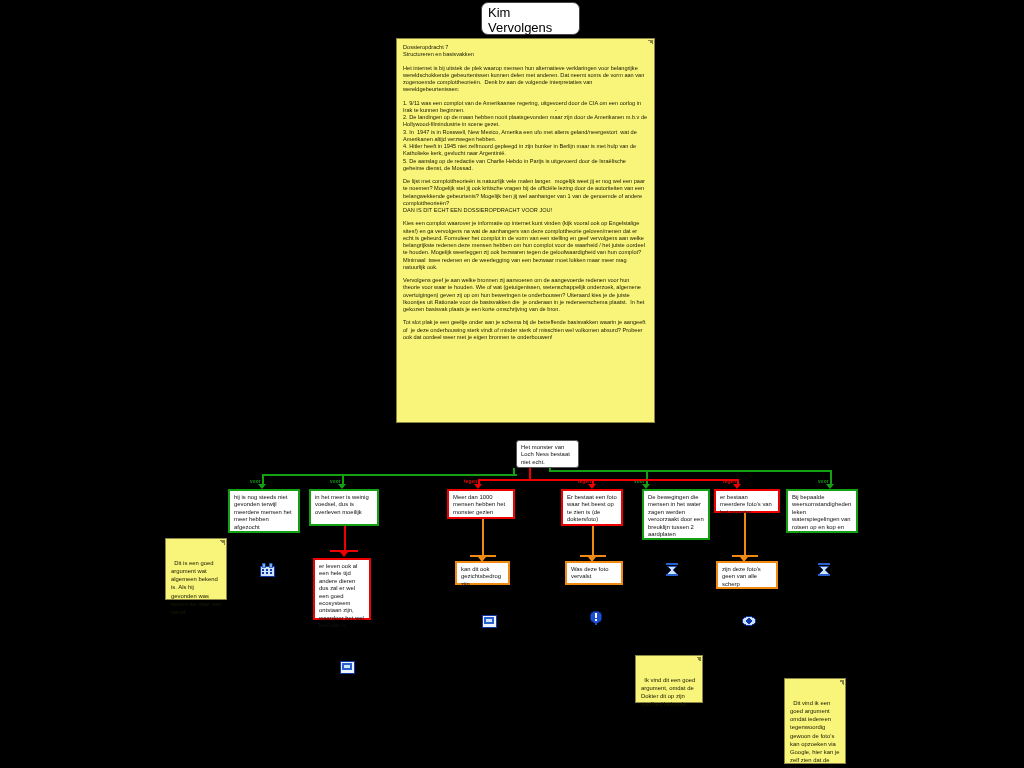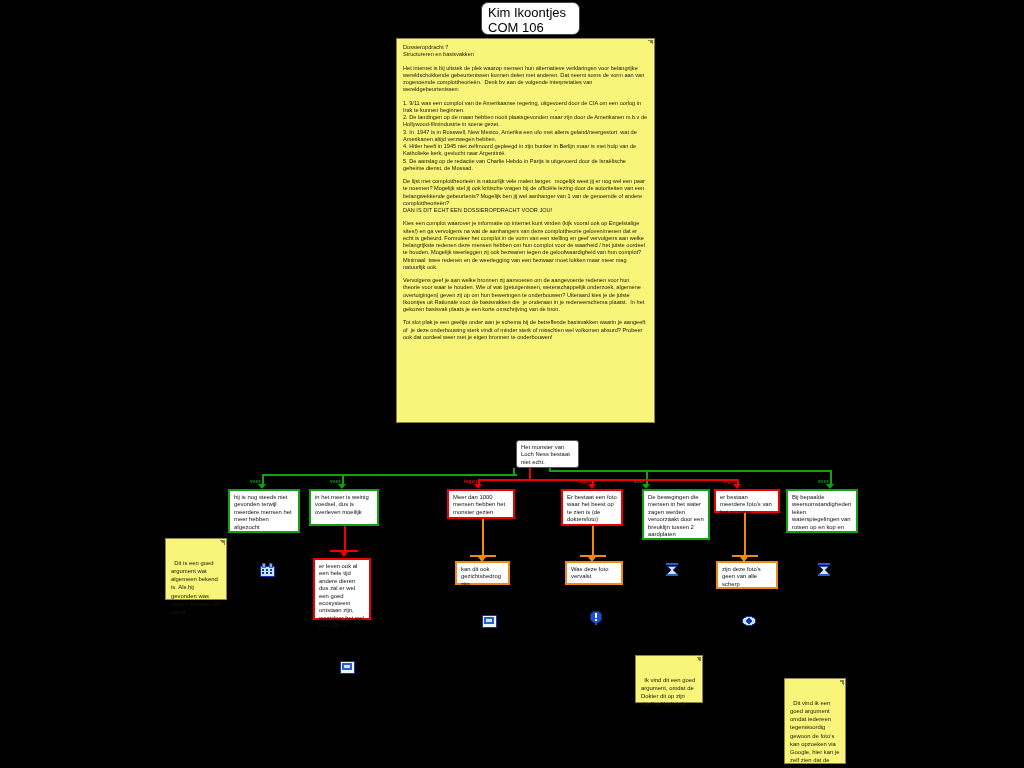--- a/index.html
+++ b/index.html
@@ -53,21 +53,21 @@
   .elabel.g{color:#13a013;background:none;}
   .elabel.r{color:#ee0000;background:none;}
 
   
   .picon{width:16px;height:16px;display:block;}
 </style>
 </head>
 <body>
 
 <div class="abs" id="title-box">
-  <div>Kim Ikoontjes</div>
+  <div>Kim Vervolgens</div>
   <div>COM 106</div>
 </div>
 
 <div class="abs" id="assignment-note">
   <span class="fold"></span>
   <div class="p">Dossieropdracht 7
 Structureren en basisvakken</div>
   <div class="p">Het internet is bij uitstek de plek waarop mensen hun alternatieve verklaringen voor belangrijke wereldschokkende gebeurtenissen kunnen delen met anderen. Dat neemt soms de vorm aan van zogenoemde complottheorieën.  Denk bv aan de volgende interpretaties van wereldgebeurtenissen:</div>
   <div class="p" style="margin-bottom:0">1. 9/11 was een complot van de Amerikaanse regering, uitgevoerd door de CIA om een oorlog in Irak te kunnen beginnen.                                                          -</div>
   <div class="p" style="margin-bottom:0">2. De landingen op de maan hebben nooit plaatsgevonden maar zijn door de Amerikanen m.b.v de Hollywood-filmindustrie in scene gezet.</div>

